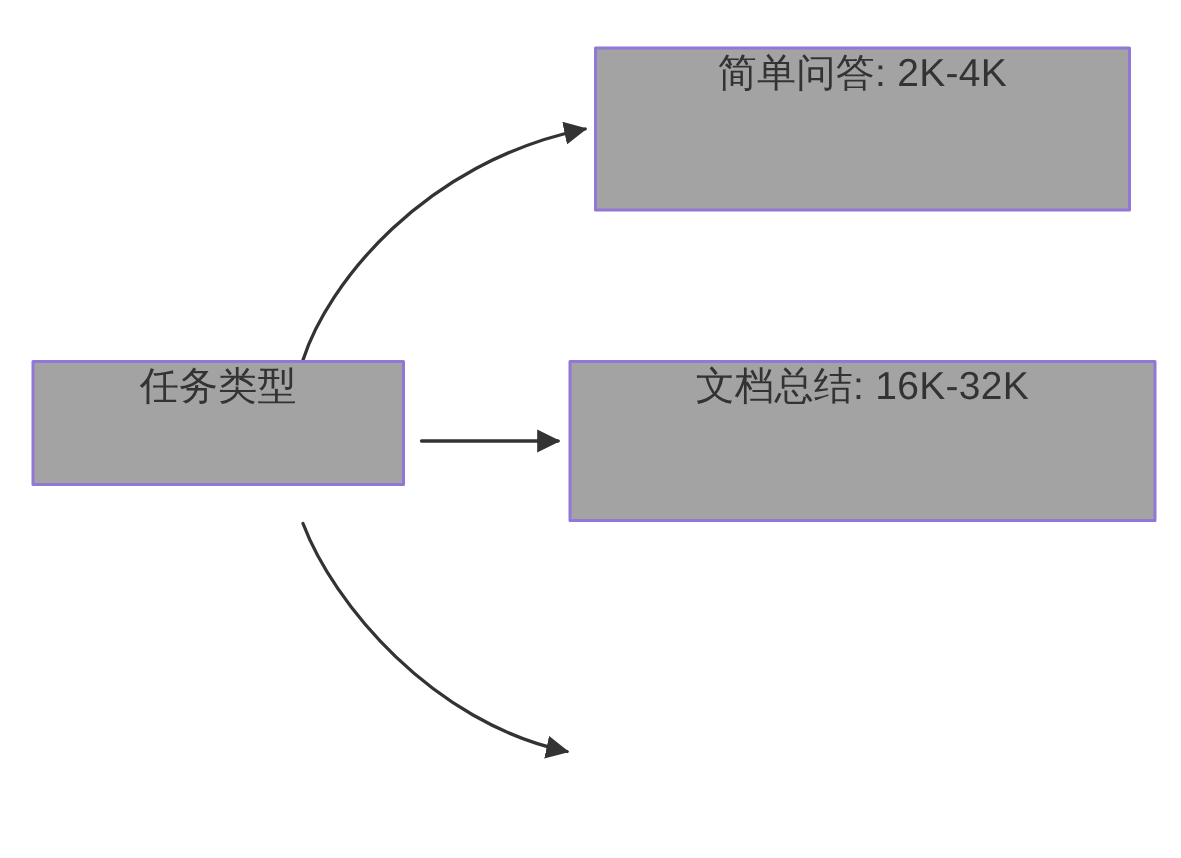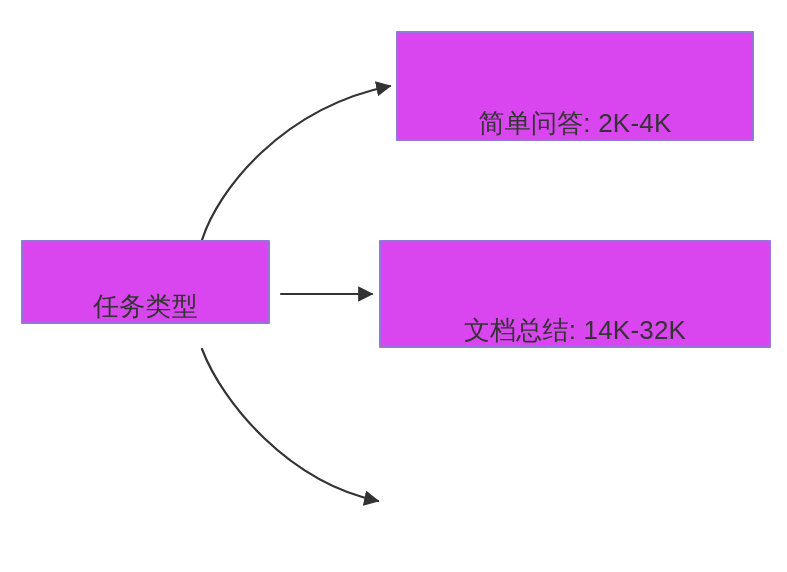--- a/index.html
+++ b/index.html
@@ -24,25 +24,25 @@
     position: absolute;
     left: 0;
     top: 0;
     width: 787px;
     height: 572px;
     pointer-events: none;
   }
   .node {
     position: absolute;
     box-sizing: border-box;
-    background: #d946ef;
+    background: #a3a3a3;
     border: 2px solid #9277D8;
     border-radius: 1px;
     display: flex;
-    align-items: flex-end;
+    align-items: flex-start;
     justify-content: center;
   }
   .node-label {
     color: #333333;
     font-size: 26px;
     line-height: 1.2;
     letter-spacing: 0.2px;
     white-space: nowrap;
     text-align: center;
     font-weight: 400;
@@ -74,17 +74,17 @@
 
   <div class="node" id="node-root">
     <span class="node-label">任务类型</span>
   </div>
 
   <div class="node" id="node-simple-qa">
     <span class="node-label">简单问答: 2K-4K</span>
   </div>
 
   <div class="node" id="node-doc-sum">
-    <span class="node-label">文档总结: 14K-32K</span>
+    <span class="node-label">文档总结: 16K-32K</span>
   </div>
 
 
 </div>
 
 </body></html>

